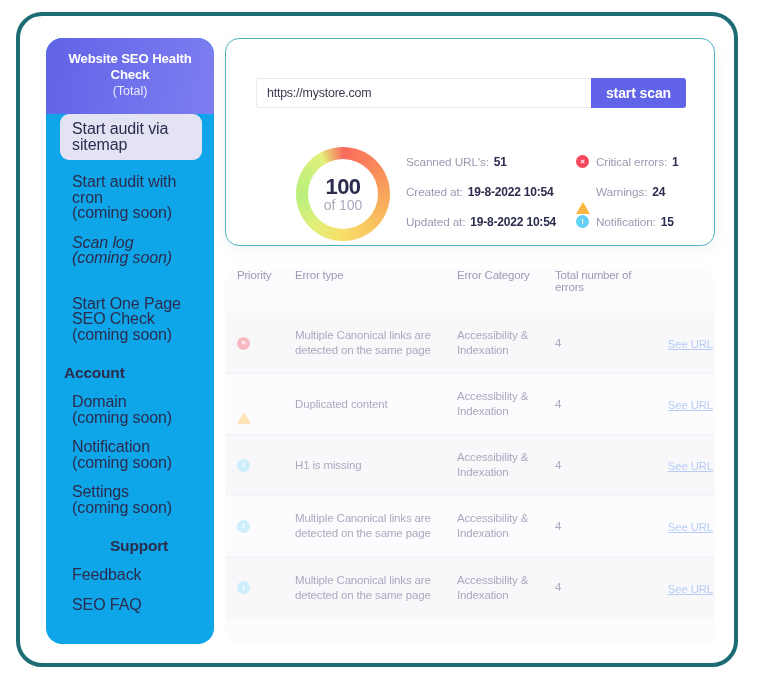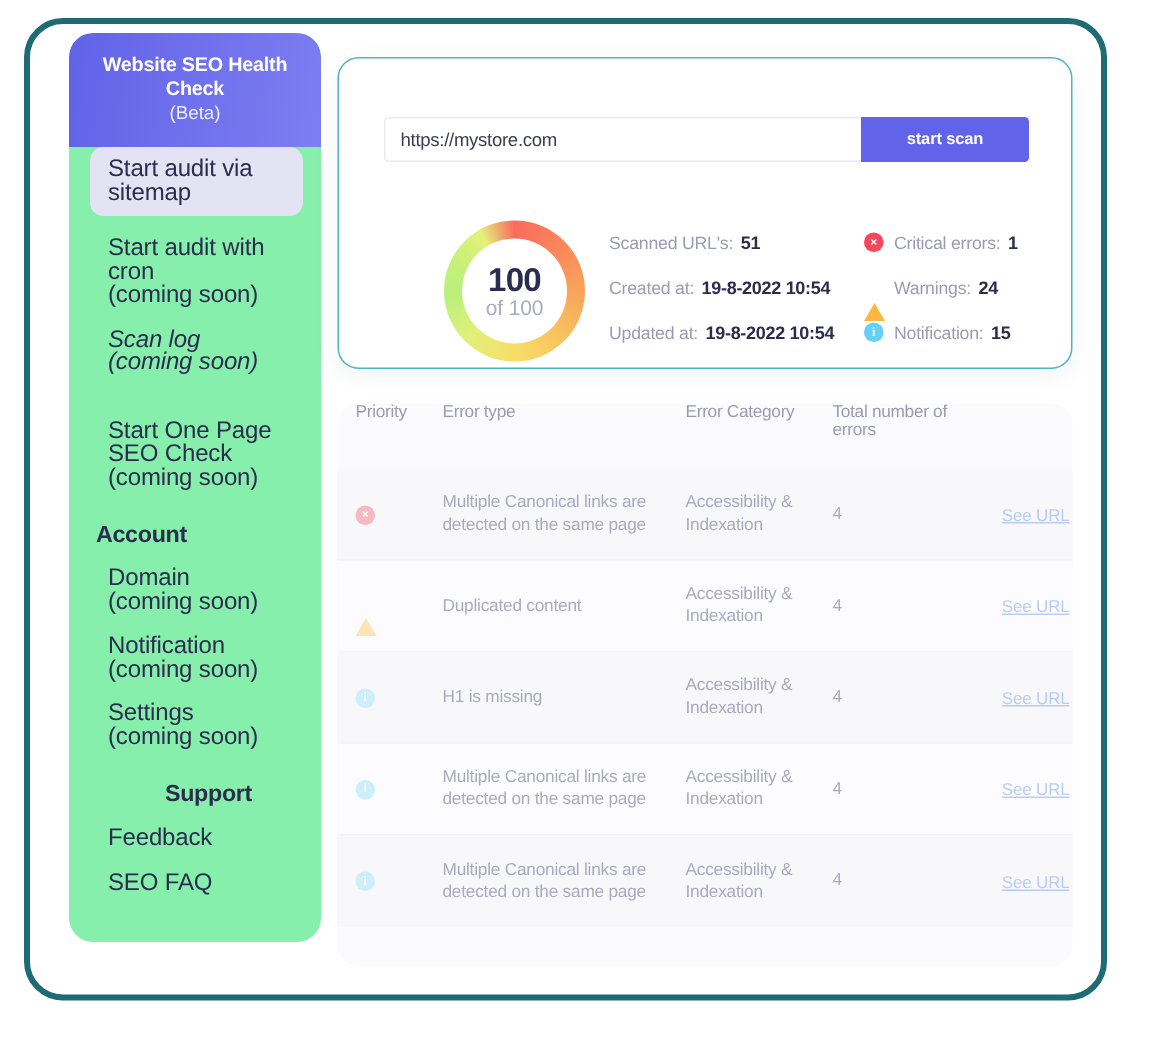--- a/index.html
+++ b/index.html
@@ -21,24 +21,24 @@
     background: #ffffff;
     border: 4px solid #1d6b75;
     border-radius: 26px;
     overflow: hidden;
   }
 
   
   #sidebar {
     position: absolute;
     left: 26px;
-    top: 6px;
+    top: 22px;
     width: 168px;
     height: 606px;
-    background: #86efac;
+    background: #0ea5e9;
     border-radius: 16px;
     overflow: hidden;
   }
 
   #sidebar-header {
     background: linear-gradient(100deg, #6163e8 0%, #7d7ef0 100%);
     padding: 13px 10px 15px 10px;
     text-align: center;
     border-radius: 16px 16px 0 0;
   }
@@ -107,27 +107,27 @@
     background: #ffffff;
     border-radius: 3px 0 0 3px;
     font-family: "Liberation Sans", sans-serif;
     font-size: 12.4px;
     color: #3b3c52;
     padding: 0 10px;
     outline: none;
     letter-spacing: -0.2px;
   }
   #start-scan-button {
-    width: 112px;
+    width: 95px;
     background: #6163e8;
     border: none;
     border-radius: 0 3px 3px 0;
     color: #ffffff;
     font-family: "Liberation Sans", sans-serif;
-    font-size: 11px;
+    font-size: 14px;
     font-weight: bold;
     letter-spacing: -0.1px;
     cursor: pointer;
     text-align: center;
   }
 
   
   #gauge {
     position: absolute;
     left: 70px;
@@ -301,21 +301,21 @@
   }
 </style>
 </head>
 <body>
 
 <div id="app-frame">
 
   <div id="sidebar">
     <div id="sidebar-header">
       <div class="title">Website SEO Health Check</div>
-      <div class="beta">(Beta)</div>
+      <div class="beta">(Total)</div>
     </div>
     <div id="sidebar-nav">
         <div class="nav-item active" style="margin-bottom: 14px;"><span>Start audit via sitemap</span></div>
         <div class="nav-item" style="margin-bottom: 14px;"><span>Start audit with cron</span><span class="sub">(coming soon)</span></div>
         <div class="nav-item" style="margin-bottom: 30px; font-style: italic;"><span>Scan log</span><span class="sub">(coming soon)</span></div>
         <div class="nav-item" style="margin-bottom: 14px;"><span>Start One Page SEO Check</span><span class="sub">(coming soon)</span></div>
         <div class="nav-section-title" style="margin-top: 22px; margin-bottom: 12px;">Account</div>
         <div class="nav-item" style="margin-bottom: 14px;"><span>Domain</span><span class="sub">(coming soon)</span></div>
         <div class="nav-item" style="margin-bottom: 14px;"><span>Notification</span><span class="sub">(coming soon)</span></div>
         <div class="nav-item" style="margin-bottom: 14px;"><span>Settings</span><span class="sub">(coming soon)</span></div>

